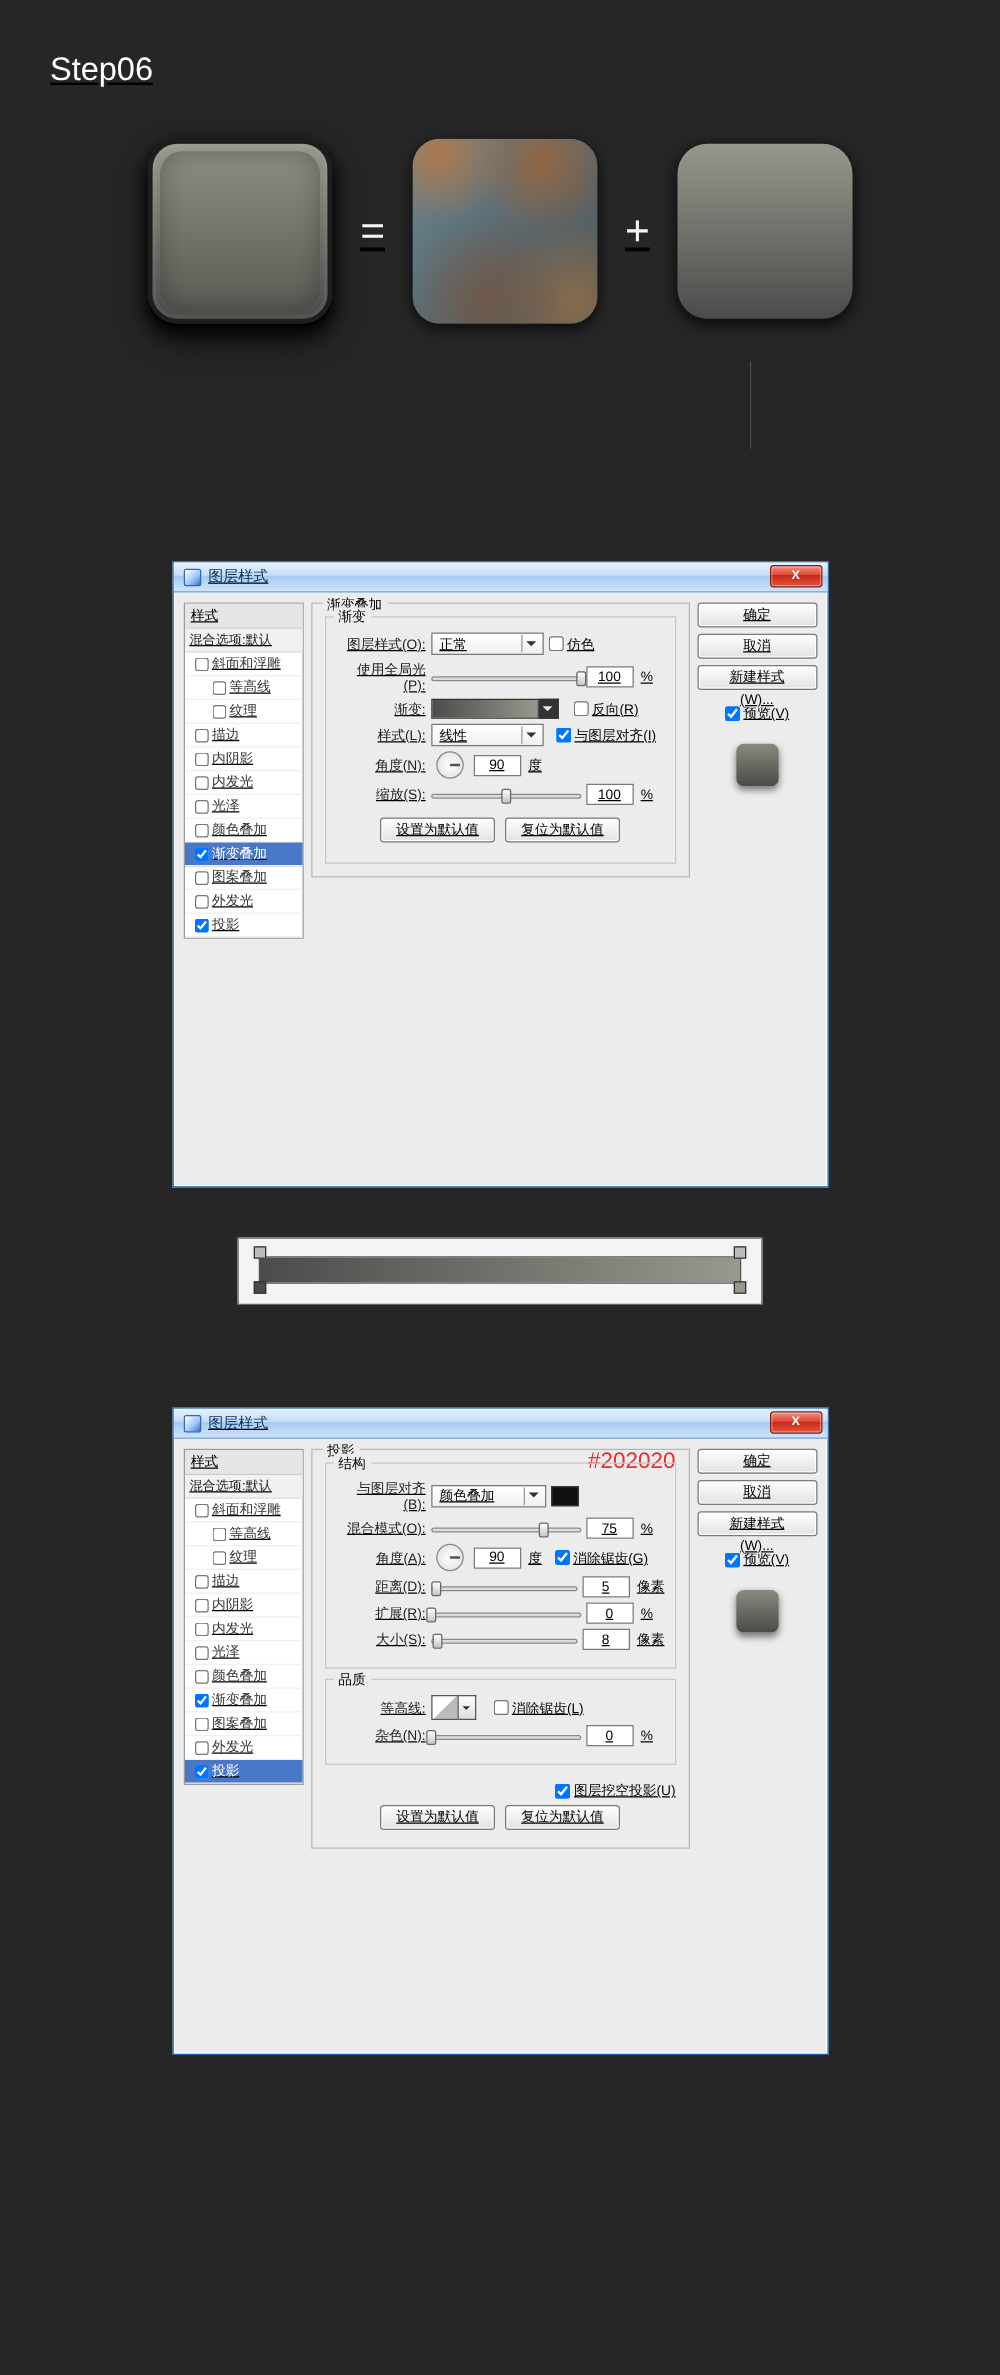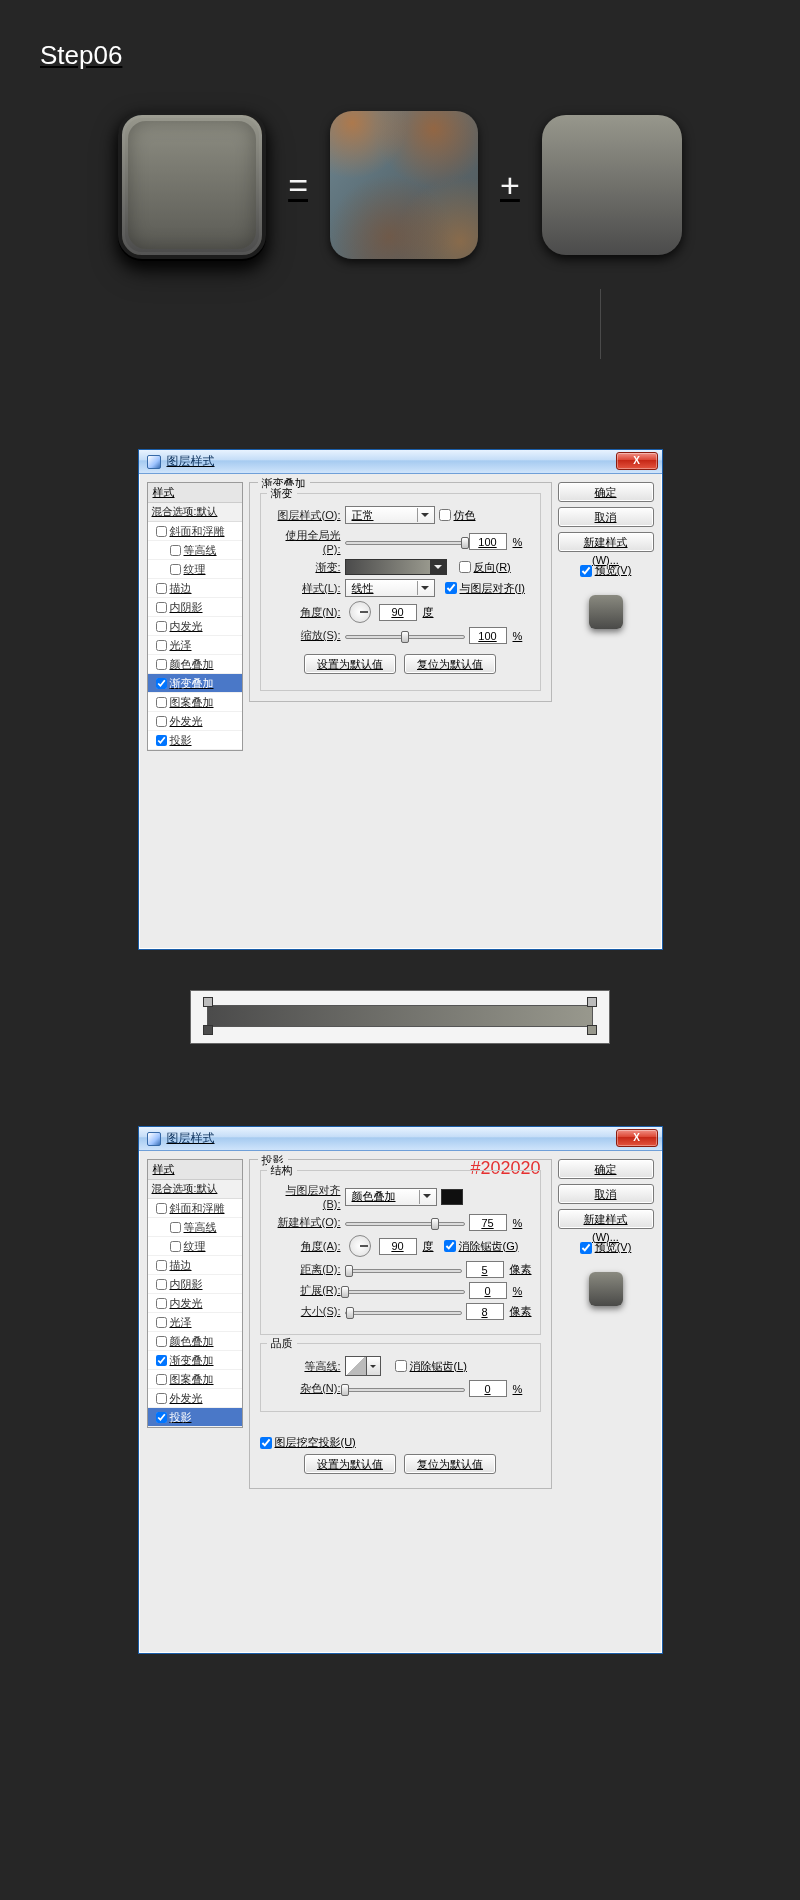--- a/index.html
+++ b/index.html
@@ -426,21 +426,21 @@
             <div class="row">
               <span class="lbl">与图层对齐(B):</span>
               <div class="select" style="width:92px;">
                 <span>颜色叠加</span>
                   <span class="arrow"></span>
               </div>
               <div class="color-swatch-sm" style="background:#0f0f0f;"></div>
             </div>
 
             <div class="row">
-              <span class="lbl">新建样式(O):</span>
+              <span class="lbl">混合模式(O):</span>
               <div class="slider">
                   <div class="track"></div>
                   <div class="thumb" style="left:75%;"></div>
                 </div>
               <input class="num-input" value="75" style="">
               <span class="pct">%</span>
             </div>
 
             <div class="row">
               <span class="lbl">角度(A):</span>
@@ -499,21 +499,21 @@
               <span class="lbl">杂色(N):</span>
               <div class="slider">
                   <div class="track"></div>
                   <div class="thumb" style="left:0%;"></div>
                 </div>
               <input class="num-input" value="0" style="">
               <span class="pct">%</span>
             </div>
           </div>
 
-          <div class="row" style="justify-content:flex-start; margin-top:23px;">
+          <div class="row" style="justify-content:flex-end; margin-top:13px;">
             <label class="cb">
                 <input type="checkbox" checked="" style="">
                 <span>图层挖空投影(U)</span>
               </label>
           </div>
           <div class="row" style="justify-content:center; gap:8px;">
             <button class="btn">设置为默认值</button>
             <button class="btn">复位为默认值</button>
           </div>
         </div>

